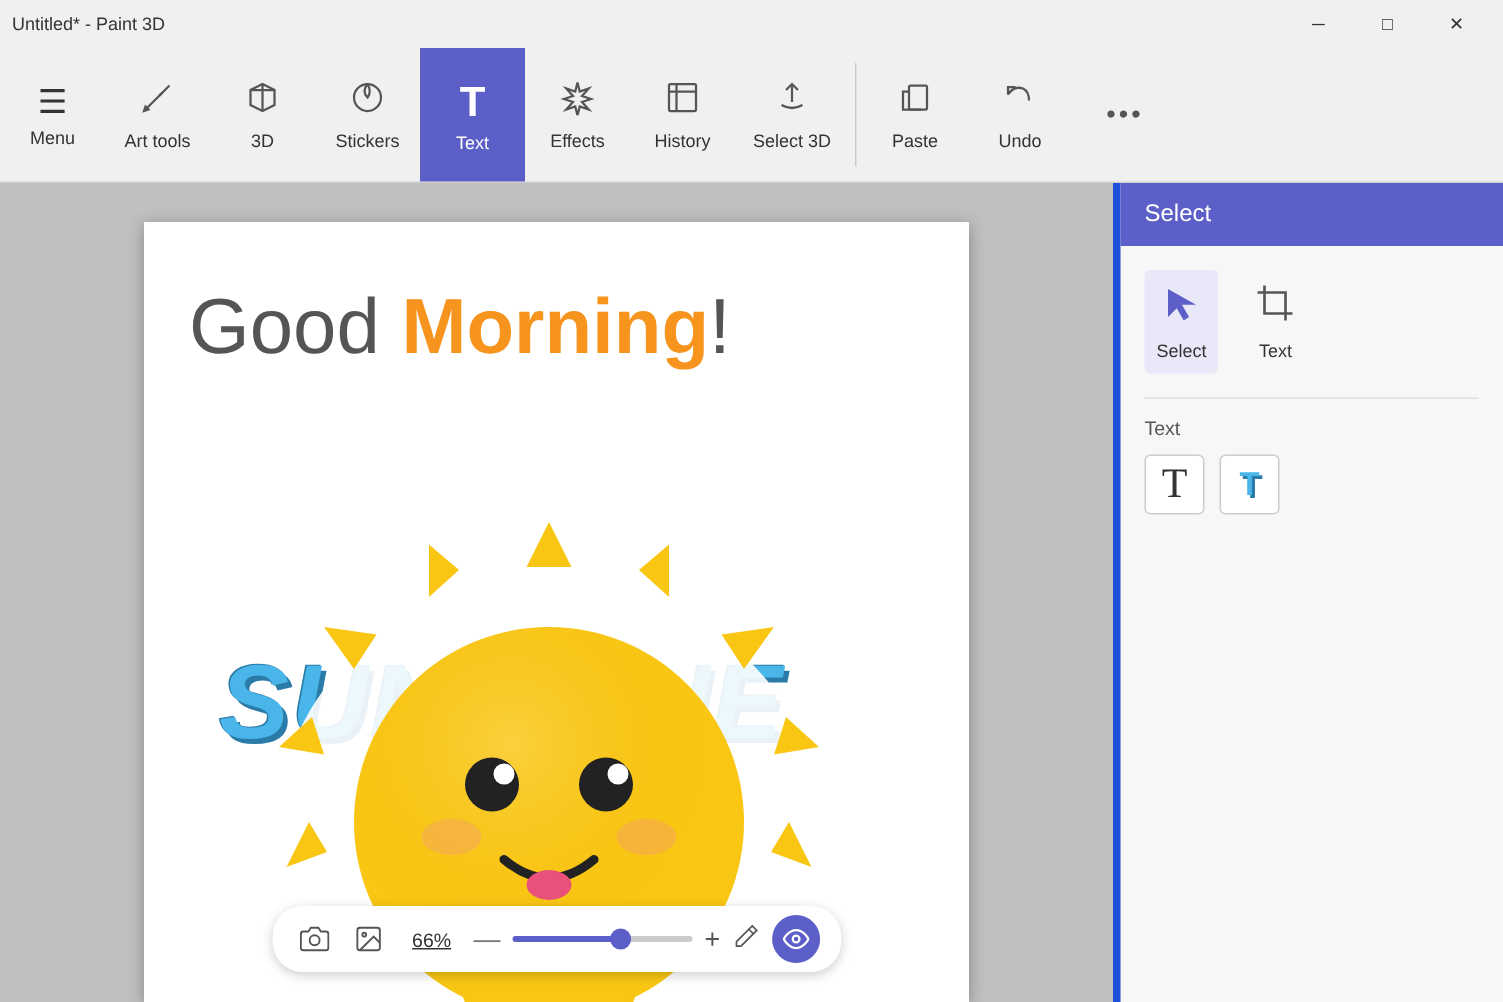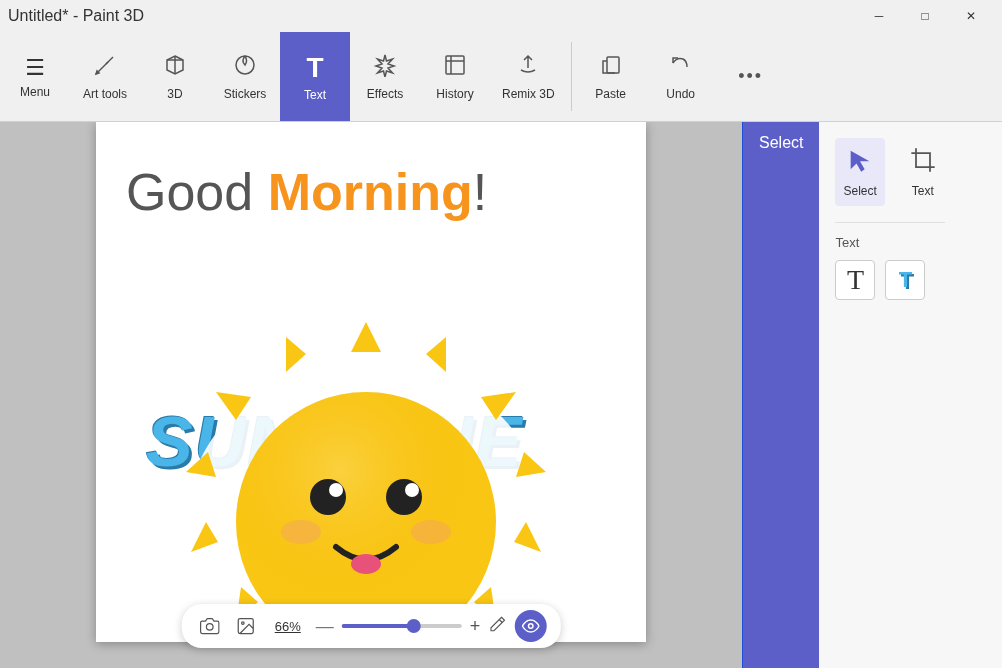--- a/index.html
+++ b/index.html
@@ -8,21 +8,21 @@
     
     .title-bar {
       height: 32px;
       background: #f0f0f0;
       display: flex;
       align-items: center;
       justify-content: space-between;
       padding: 0 8px;
       flex-shrink: 0;
     }
-    .title-bar-title { font-size: 16px; color: #333; }
+    .title-bar-title { font-size: 12px; color: #333; }
     .title-bar-controls { display: flex; gap: 0; }
     .title-bar-btn {
       width: 46px; height: 32px;
       border: none; background: transparent;
       font-size: 12px; cursor: pointer;
       display: flex; align-items: center; justify-content: center;
       color: #333;
     }
 
     
@@ -51,21 +51,21 @@
       flex: 1;
       display: flex;
       overflow: hidden;
     }
 
     
     .canvas-area {
       flex: 1;
       background: #c0c0c0;
       display: flex;
-      align-items: flex-start;
+      align-items: flex-end;
       justify-content: center;
       position: relative;
       overflow: hidden;
     }
 
     
     .canvas-content {
       width: 550px;
       height: 520px;
       background: white;
@@ -132,23 +132,23 @@
       color: white; font-size: 16px;
     }
     .zoom-pencil-btn {
       background: none; border: none; cursor: pointer; font-size: 16px; color: #555;
     }
 
     
     .right-panel {
       width: 260px;
       background: #f7f7f7;
-      border-left: 1px solid #1d4ed8;
-      display: flex;
-      flex-direction: row;
+      border-left: 5px solid #1d4ed8;
+      display: flex;
+      flex-direction: column;
       flex-shrink: 0;
     }
     .panel-header {
       background: #5B5FC7;
       color: white;
       padding: 12px 16px;
       font-size: 16px;
       font-weight: 400;
     }
     .panel-content { padding: 16px; }
@@ -252,21 +252,21 @@
     </span>
     <span>History</span>
   </button>
   <button class="toolbar-item">
     <span class="icon">
       <svg width="24" height="24" viewBox="0 0 24 24" fill="none" stroke="#555" stroke-width="1.5">
         <path d="M12 3 L12 15 M8 7 L12 3 L16 7"></path>
         <path d="M5 17 Q12 21 19 17"></path>
       </svg>
     </span>
-    <span>Remix 3D</span>
+    <span>Select 3D</span>
   </button>
 
   <div style="width:1px; background:#ccc; margin: 10px 4px; align-self:stretch;"></div>
 
   <button class="toolbar-item">
     <span class="icon">
       <svg width="24" height="24" viewBox="0 0 24 24" fill="none" stroke="#555" stroke-width="1.5">
         <rect x="8" y="4" width="12" height="16" rx="1"></rect>
         <path d="M8 8 L4 8 L4 20 L16 20 L16 20"></path>
       </svg>

